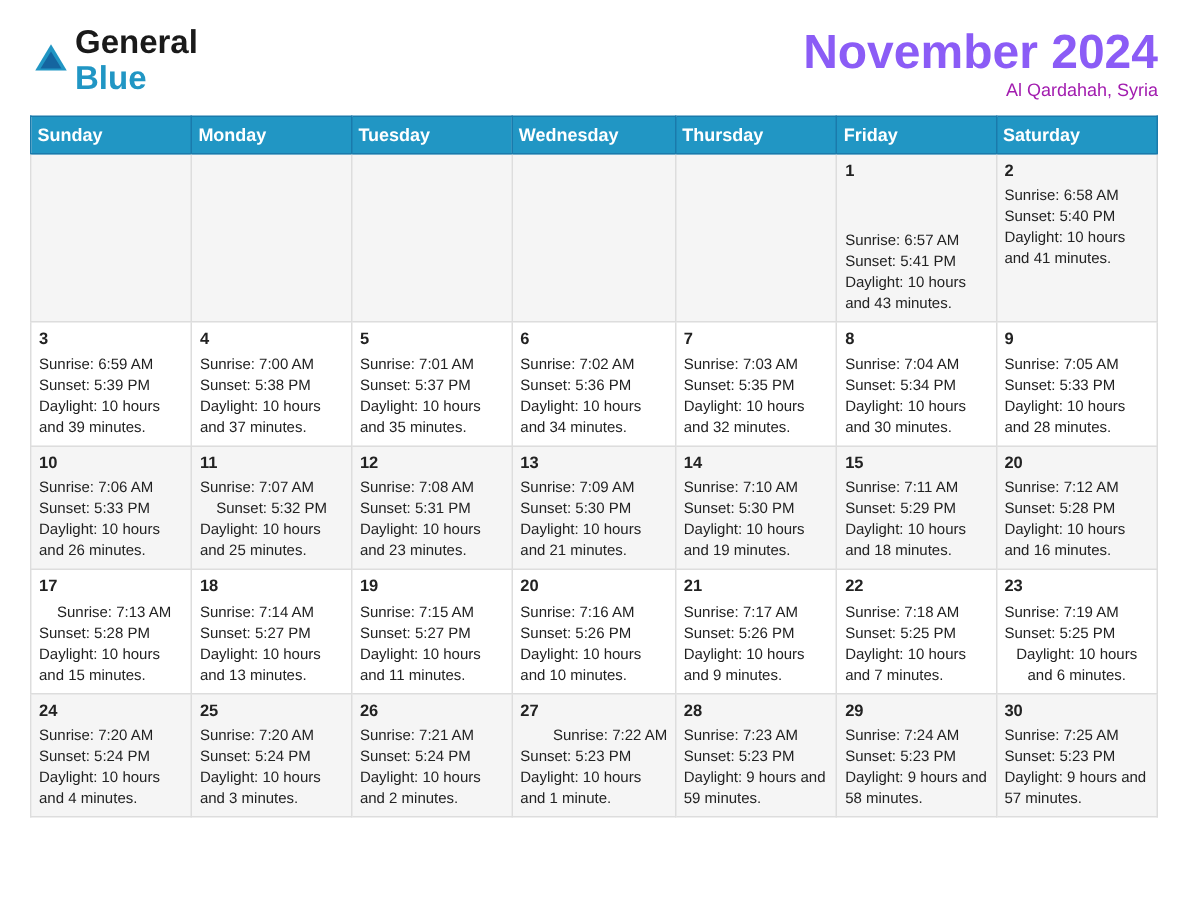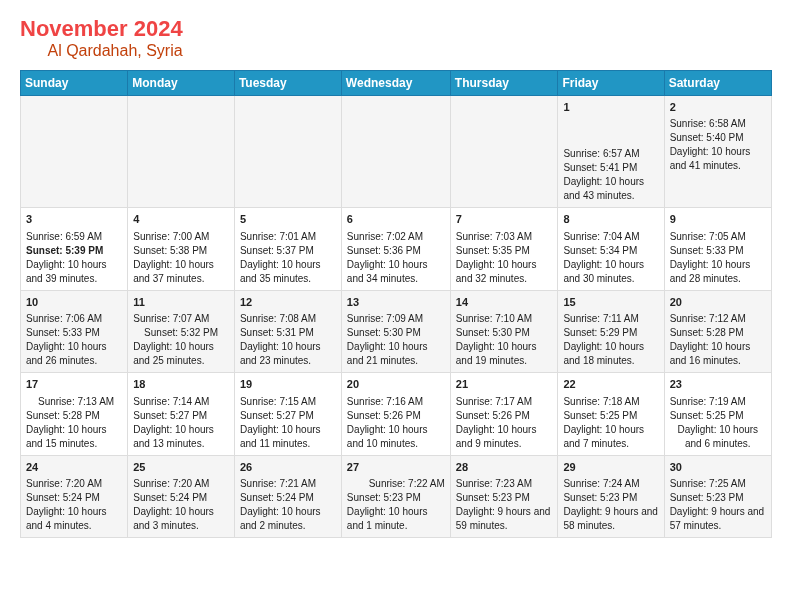--- a/index.html
+++ b/index.html
@@ -35,27 +35,27 @@
     }
     .logo-icon {
       width: 28px;
       height: 28px;
       margin-right: 2px;
     }
     .title-block {
       text-align: right;
     }
     .month-title {
-      font-size: 22px;
+      font-size: 32px;
       font-weight: bold;
-      color: #ef4444;
+      color: #8b5cf6;
     }
     .location-title {
-      font-size: 16px;
-      color: #c2410c;
+      font-size: 12px;
+      color: #a21caf;
     }
     table {
       width: 100%;
       border-collapse: collapse;
       font-size: 10.5px;
     }
     thead tr th {
       background-color: #2196c4;
       color: #fff;
       padding: 5px 4px;
@@ -88,20 +88,30 @@
     }
     .empty-cell {
       background-color: #f5f5f5;
     }
   </style>
 </head>
 <body>
 
 <div class="page">
   <div class="header">
+    <div class="logo">
+      <svg class="logo-icon" viewBox="0 0 40 40">
+        <polygon points="20,5 35,30 5,30" fill="#2196c4"></polygon>
+        <polygon points="20,12 30,28 10,28" fill="#1565a0"></polygon>
+      </svg>
+      <div class="logo-text">
+        <span style="color:#1a1a1a">General</span><br>
+        <span style="color:#2196c4">Blue</span>
+      </div>
+    </div>
     <div class="title-block">
       <div class="month-title">November 2024</div>
       <div class="location-title">Al Qardahah, Syria</div>
     </div>
   </div>
 
   <table>
     <thead>
       <tr>
         <th>Sunday</th>
@@ -130,21 +140,21 @@
             <span class="day-num">2</span>
             <span style="display: block;">Sunrise: 6:58 AM</span>
             <span style="display: block;">Sunset: 5:40 PM</span>
             <span style="display: block;">Daylight: 10 hours and 41 minutes.</span>
           </td>
         </tr>
         <tr>
           <td>
             <span class="day-num">3</span>
             <span style="display: block;">Sunrise: 6:59 AM</span>
-            <span style="display: block; font-weight: bold;">Sunset: 5:39 PM</span>
+            <span style="display: block;">Sunset: 5:39 PM</span>
             <span style="display: block;">Daylight: 10 hours and 39 minutes.</span>
           </td>
           <td>
             <span class="day-num">4</span>
             <span style="display: block;">Sunrise: 7:00 AM</span>
             <span style="display: block;">Sunset: 5:38 PM</span>
             <span style="display: block;">Daylight: 10 hours and 37 minutes.</span>
           </td>
           <td>
             <span class="day-num">5</span>

